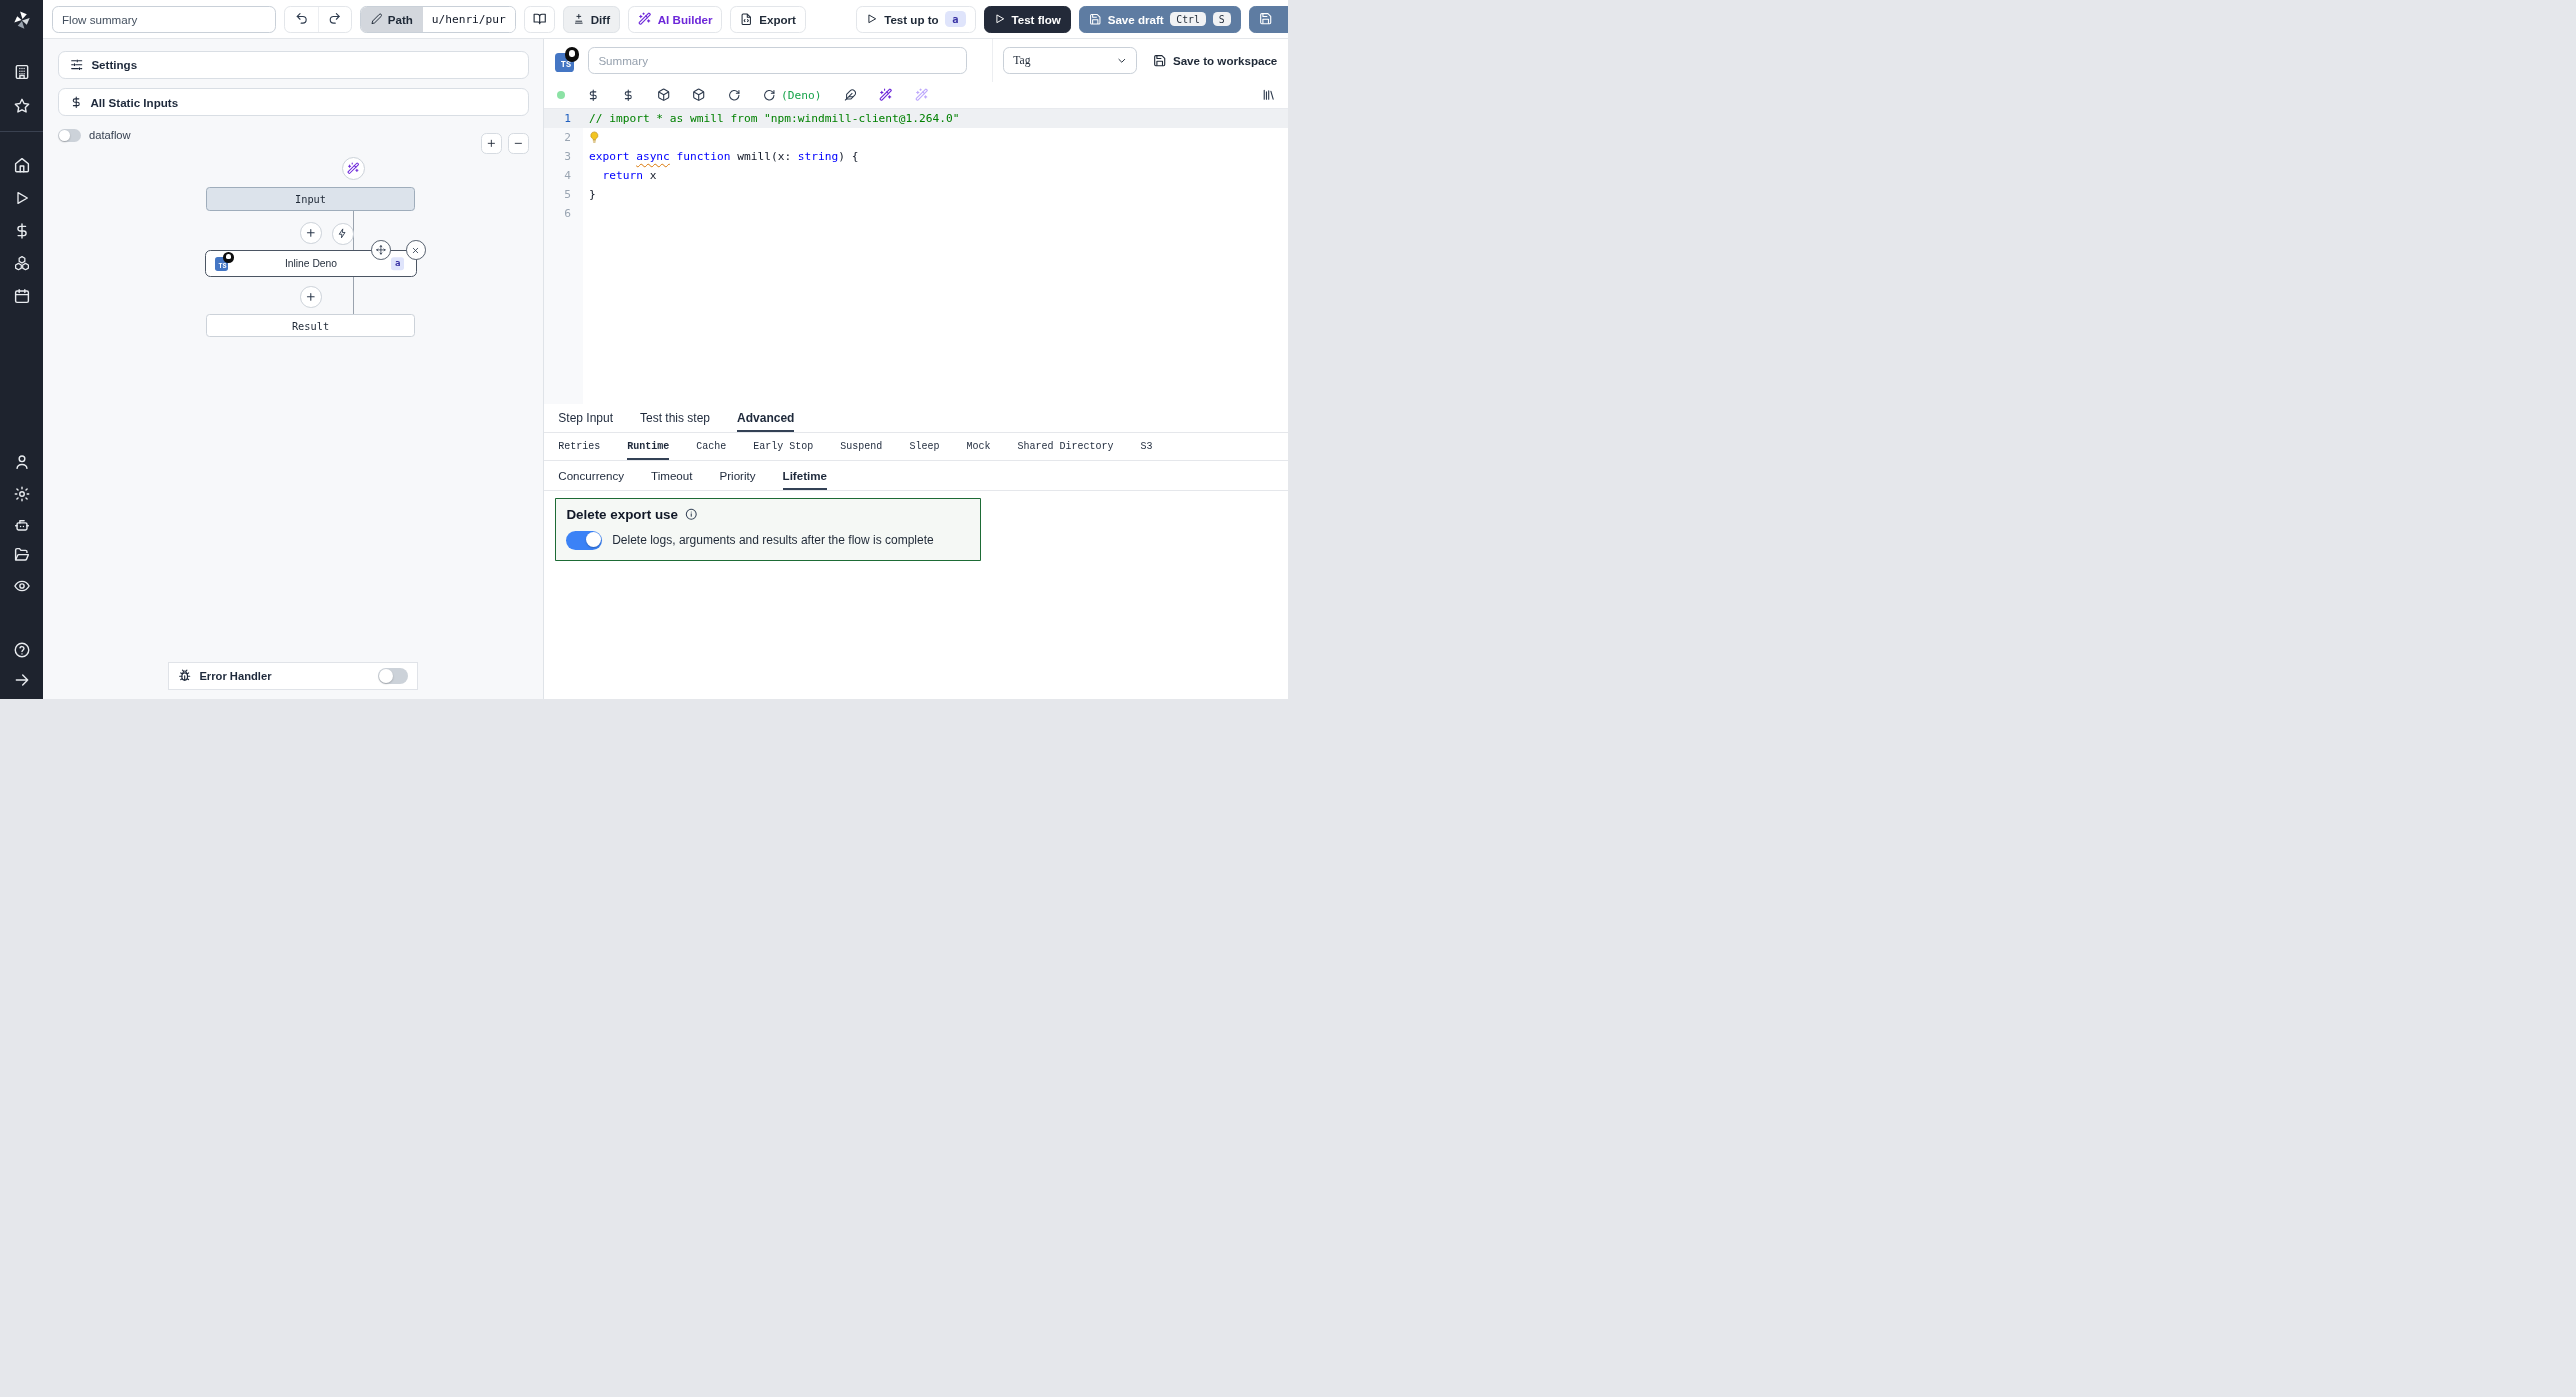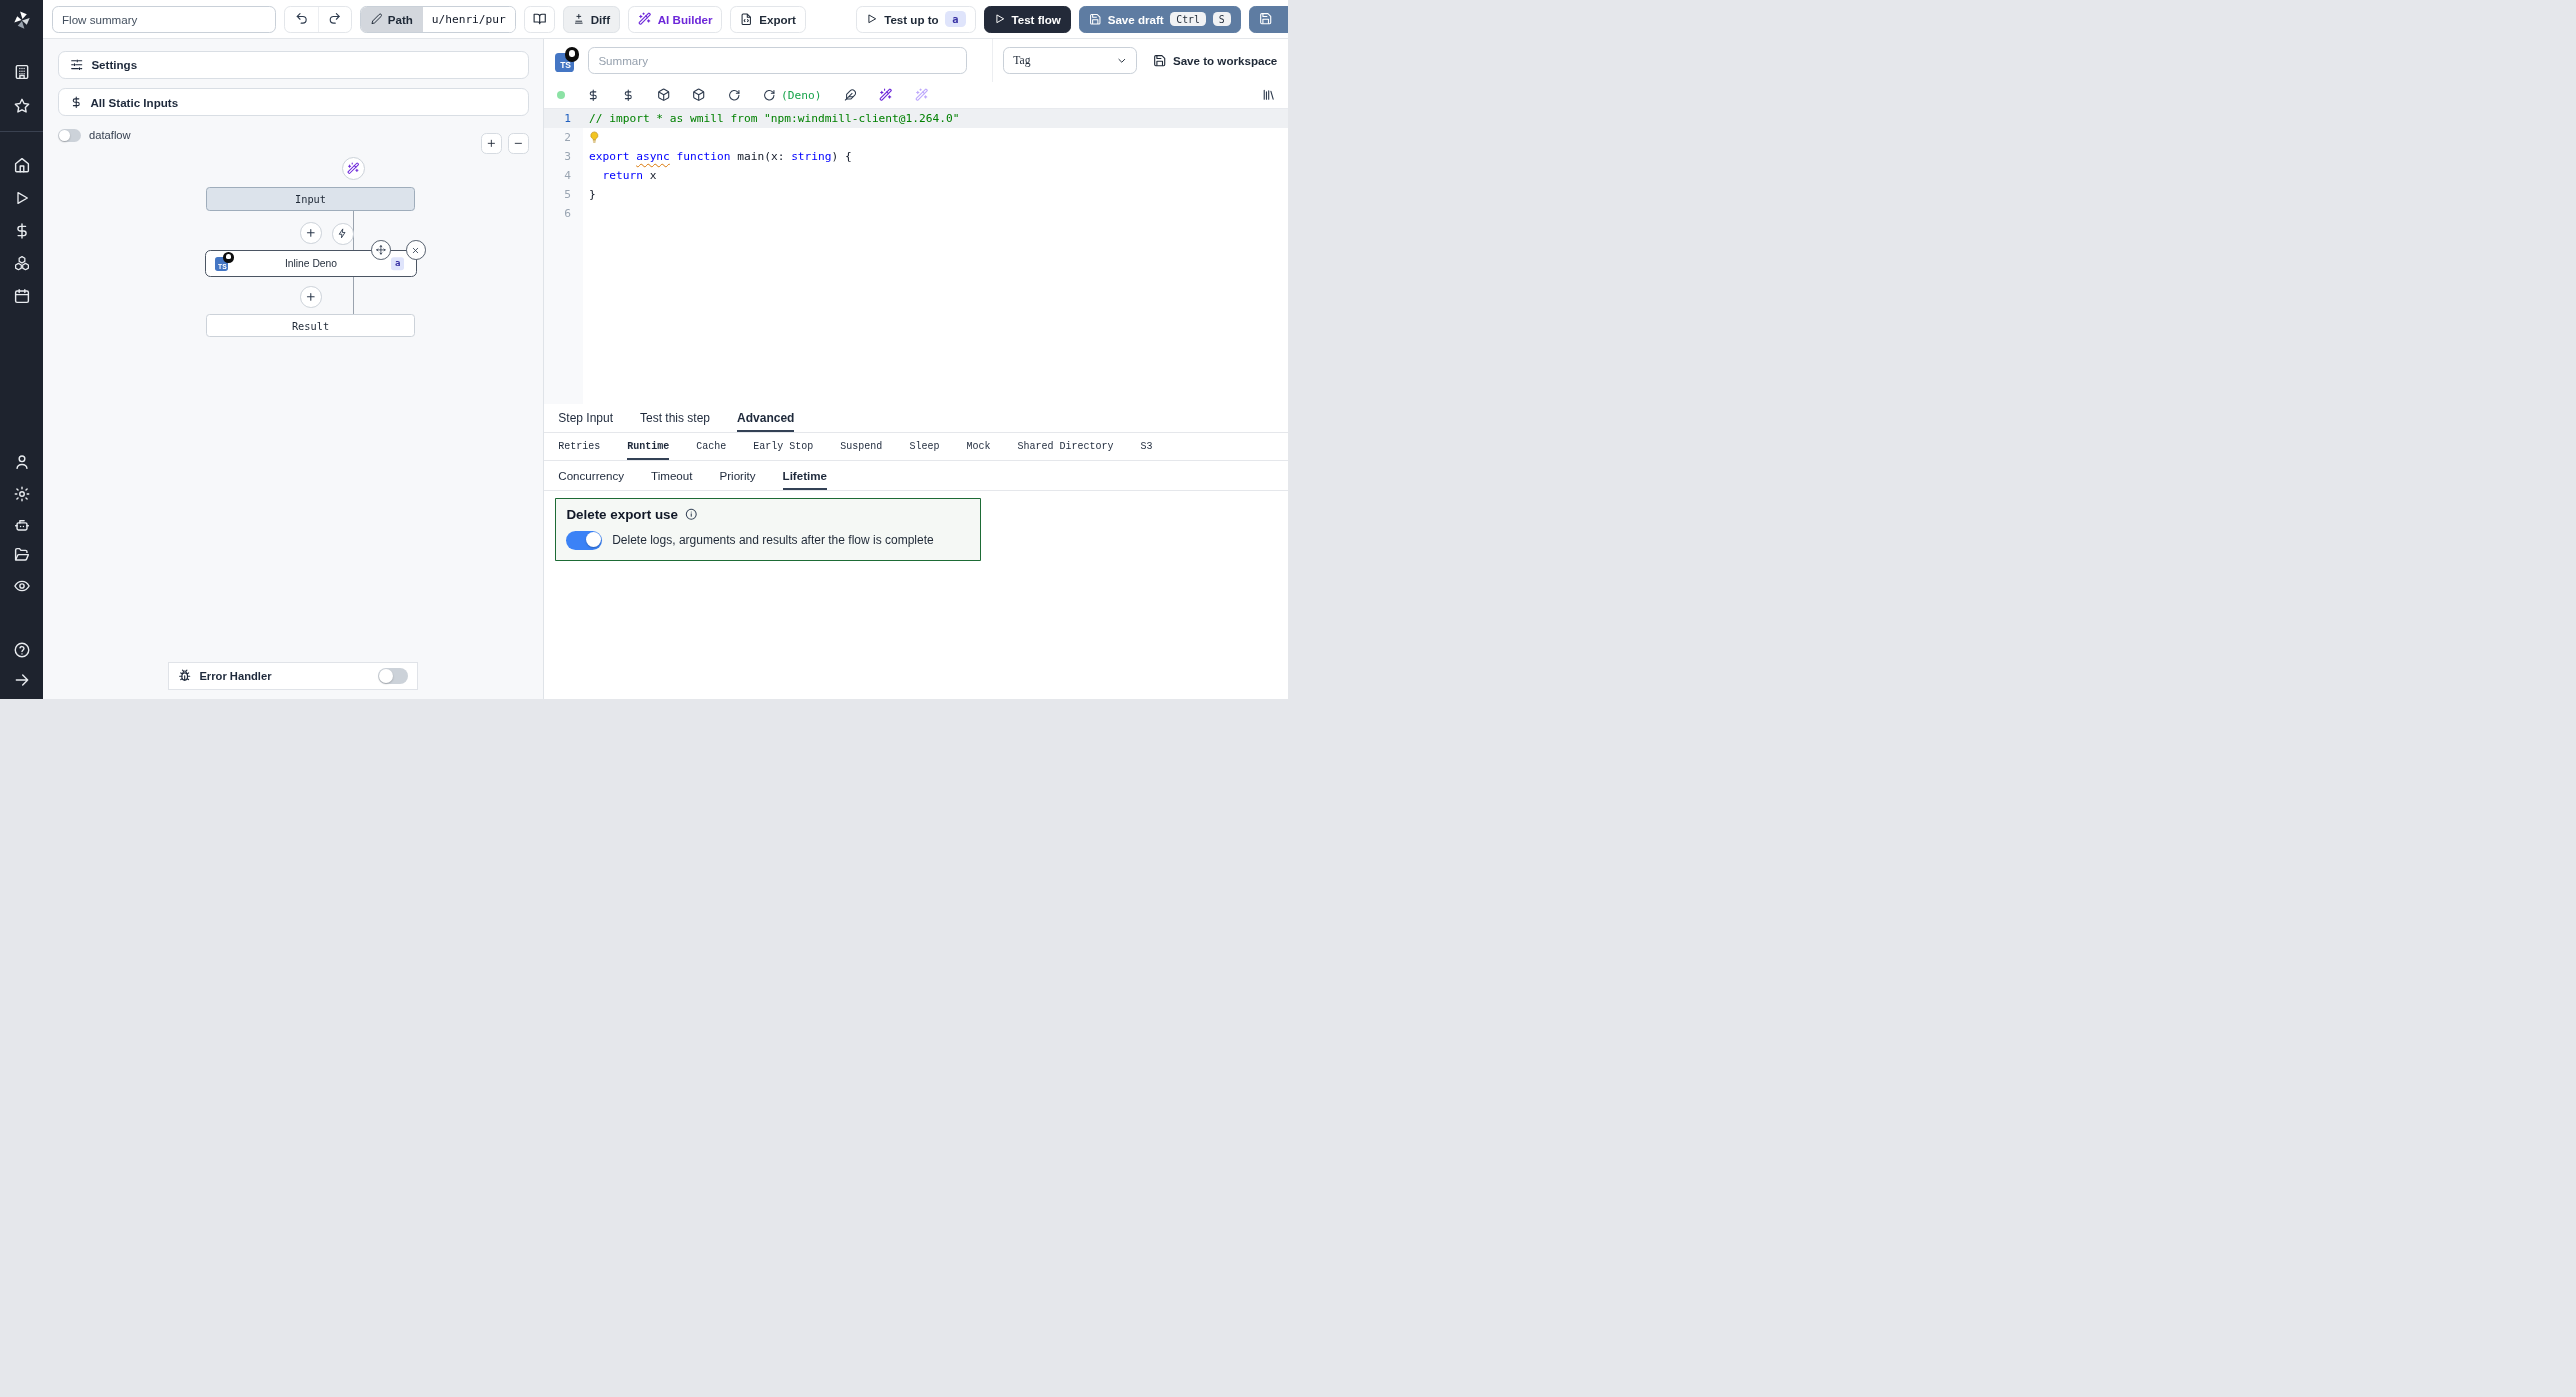--- a/index.html
+++ b/index.html
@@ -51,21 +51,21 @@
   .df-label { font-size:11.2px; color:#374151; font-weight:400; }
   .zoombtns { position:absolute; right:14.3px; top:94px; display:flex; gap:6.3px; }
   .zb { width:20.6px; height:20.6px; background:#fff; border:0.9px solid #d6dbe1; border-radius:5.4px; display:flex; align-items:center; justify-content:center; color:#1f2937; }
 
   .gline { position:absolute; width:0.9px; background:#9aa3ae; left:310px; }
   .gnode { position:absolute; display:flex; align-items:center; justify-content:center; font-family:"DejaVu Sans Mono",monospace; font-size:10.3px; color:#1f2937; }
   .gcircle { position:absolute; background:#fff; border:0.9px solid #ccd2d9; border-radius:50%; display:flex; align-items:center; justify-content:center; color:#2d3a4d; }
   .node-input { left:163px; top:148px; width:209px; height:24px; background:#dce3eb; border:0.9px solid #9fadbb; border-radius:3.6px; }
   .node-step { left:162px; top:211px; width:212px; height:27px; background:#fff; border:1.8px solid #4b5563; border-radius:5.4px; font-family:"Liberation Sans",sans-serif; font-size:10.3px; }
   .node-result { left:163px; top:275px; width:209px; height:23px; background:#fff; border:0.9px solid #ccd2d9; border-radius:3.6px; }
-  .ts-badge { position:absolute; background:#4476c4; color:#fff; border-radius:2.7px; font-weight:700; display:flex; align-items:flex-end; justify-content:flex-end; font-family:Liberation Sans, sans-serif; }
+  .ts-badge { position:absolute; background:#4476c4; color:#fff; border-radius:2.7px; font-weight:700; display:flex; align-items:flex-end; justify-content:flex-end; font-family:Liberation Mono, monospace; }
   .deno-circ { position:absolute; border-radius:50%; background:#0d0d0d; }
   .deno-circ:after { content:""; position:absolute; left:28%; top:22%; width:44%; height:44%; background:#fff; border-radius:50% 50% 40% 40%; }
   .a-badge { position:absolute; right:11.6px; top:50%; transform:translateY(-50%); width:13.4px; height:13.4px; background:#dfe4fb; color:#3730a3; border-radius:2.7px; font-weight:700; font-size:9px; display:flex; align-items:center; justify-content:center; font-family:"DejaVu Sans Mono",monospace; }
   .nodectl { position:absolute; width:19.7px; height:19.7px; background:#fff; border:0.9px solid #56606e; border-radius:50%; display:flex; align-items:center; justify-content:center; color:#2d3a4d; }
   .errcard { position:absolute; left:125px; top:623px; width:250px; height:28px; background:#fff; border:0.9px solid #e0e3e8; border-radius:0; display:flex; align-items:center; gap:8px; padding:0 9px; font-size:11.2px; font-weight:700; color:#1e293b; }
   .errcard .toggle { width:30px; height:16px; margin-left:auto; } .errcard .knob { width:14.3px; height:14.3px; }
 
   
   .rpanel { flex:1; display:flex; flex-direction:column; min-width:0; background:#fff; }
   .ehdr { height:43px; flex-shrink:0; display:flex; align-items:center; padding:0 10.7px; }
@@ -526,21 +526,21 @@
             <span class="ln">2</span>
             <span class="bulb">
                 <svg width="10.7" height="12.5" viewBox="0 0 24 26">
                   <path d="M12 1a8 8 0 0 0-4.6 14.5c1.1.8 1.7 1.7 2 3h5.2c.3-1.3.9-2.2 2-3A8 8 0 0 0 12 1z" fill="#f2c522" stroke="#b8860b" stroke-width="1.4"></path>
                   <path d="M9.5 21h5M10.3 24h3.4" stroke="#b8860b" stroke-width="1.6" stroke-linecap="round"></path>
                 </svg>
               </span>
           </div>
           <div class="cl">
             <span class="ln">3</span>
-            <span class="ct"><span class="tok-kw">export </span><span class="tok-kw sq">async</span><span class="tok-pln"> </span><span class="tok-kw">function</span><span class="tok-pln"> main(x</span><span class="tok-pln">:</span><span class="tok-kw"> string</span><span class="tok-pln">) {</span></span>
+            <span class="ct"><span class="tok-kw">export </span><span class="tok-kw sq">async</span><span class="tok-pln"> </span><span class="tok-kw">function</span><span class="tok-pln"> wmill(x</span><span class="tok-pln">:</span><span class="tok-kw"> string</span><span class="tok-pln">) {</span></span>
           </div>
           <div class="cl">
             <span class="ln">4</span>
             <span class="ct"><span class="tok-kw">  return</span><span class="tok-pln"> x</span></span>
           </div>
           <div class="cl">
             <span class="ln">5</span>
             <span class="ct"><span class="tok-pln">}</span></span>
           </div>
           <div class="cl">

